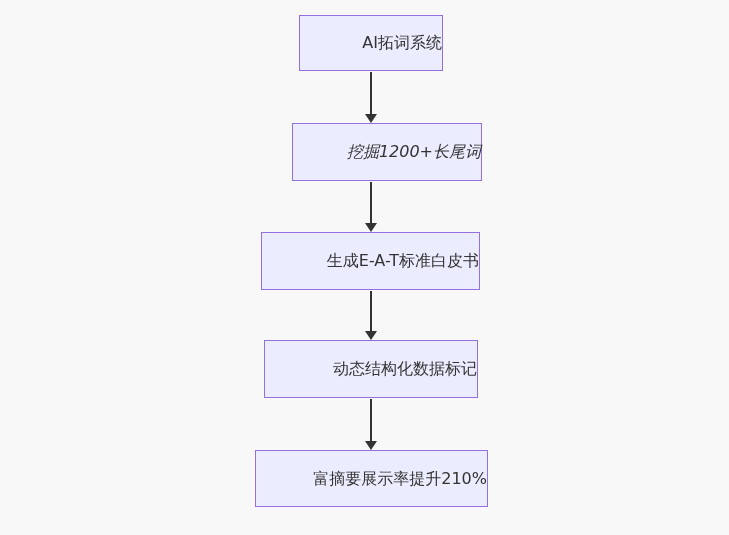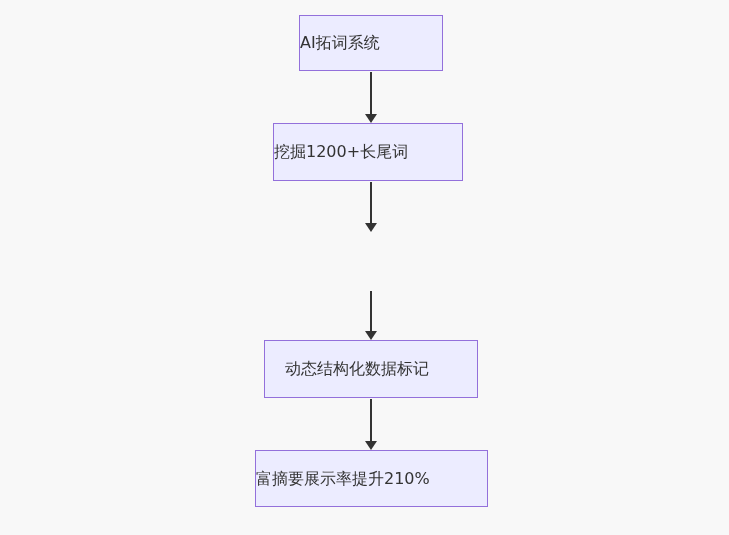--- a/index.html
+++ b/index.html
@@ -22,26 +22,26 @@
   }
   .node {
     position: absolute;
     background: var(--node-fill);
     border: 1px solid var(--node-border);
     color: var(--node-text);
     font-size: 16px;
     line-height: 1;
     display: flex;
     align-items: center;
-    justify-content: flex-start;
+    justify-content: flex-end;
     text-align: center;
     white-space: nowrap;
   }
   .node-1 { left: 299px; top: 15px;  width: 144px; height: 56px; }
-  .node-2 { left: 273px; top: 123px; width: 190px; height: 58px; }
+  .node-2 { left: 292px; top: 123px; width: 190px; height: 58px; font-style: italic; }
   .node-3 { left: 261px; top: 232px; width: 219px; height: 58px; }
   .node-4 { left: 264px; top: 340px; width: 214px; height: 58px; padding-left: 20px; }
   .node-5 { left: 255px; top: 450px; width: 233px; height: 57px; }
 
   .arrow { position: absolute; left: 365px; width: 12px; }
   .arrow-1 { top: 72px;  height: 51px; }
   .arrow-2 { top: 182px; height: 50px; }
   .arrow-3 { top: 291px; height: 49px; }
   .arrow-4 { top: 399px; height: 51px; }
   .arrow .shaft {
@@ -75,20 +75,23 @@
 
   <div class="node node-2">
     <span>挖掘1200+长尾词</span>
   </div>
 
   <div class="arrow arrow-2">
     <div class="shaft"></div>
     <div class="head"></div>
   </div>
 
+  <div class="node node-3">
+    <span>生成E-A-T标准白皮书</span>
+  </div>
 
   <div class="arrow arrow-3">
     <div class="shaft"></div>
     <div class="head"></div>
   </div>
 
   <div class="node node-4">
     <span>动态结构化数据标记</span>
   </div>
 

